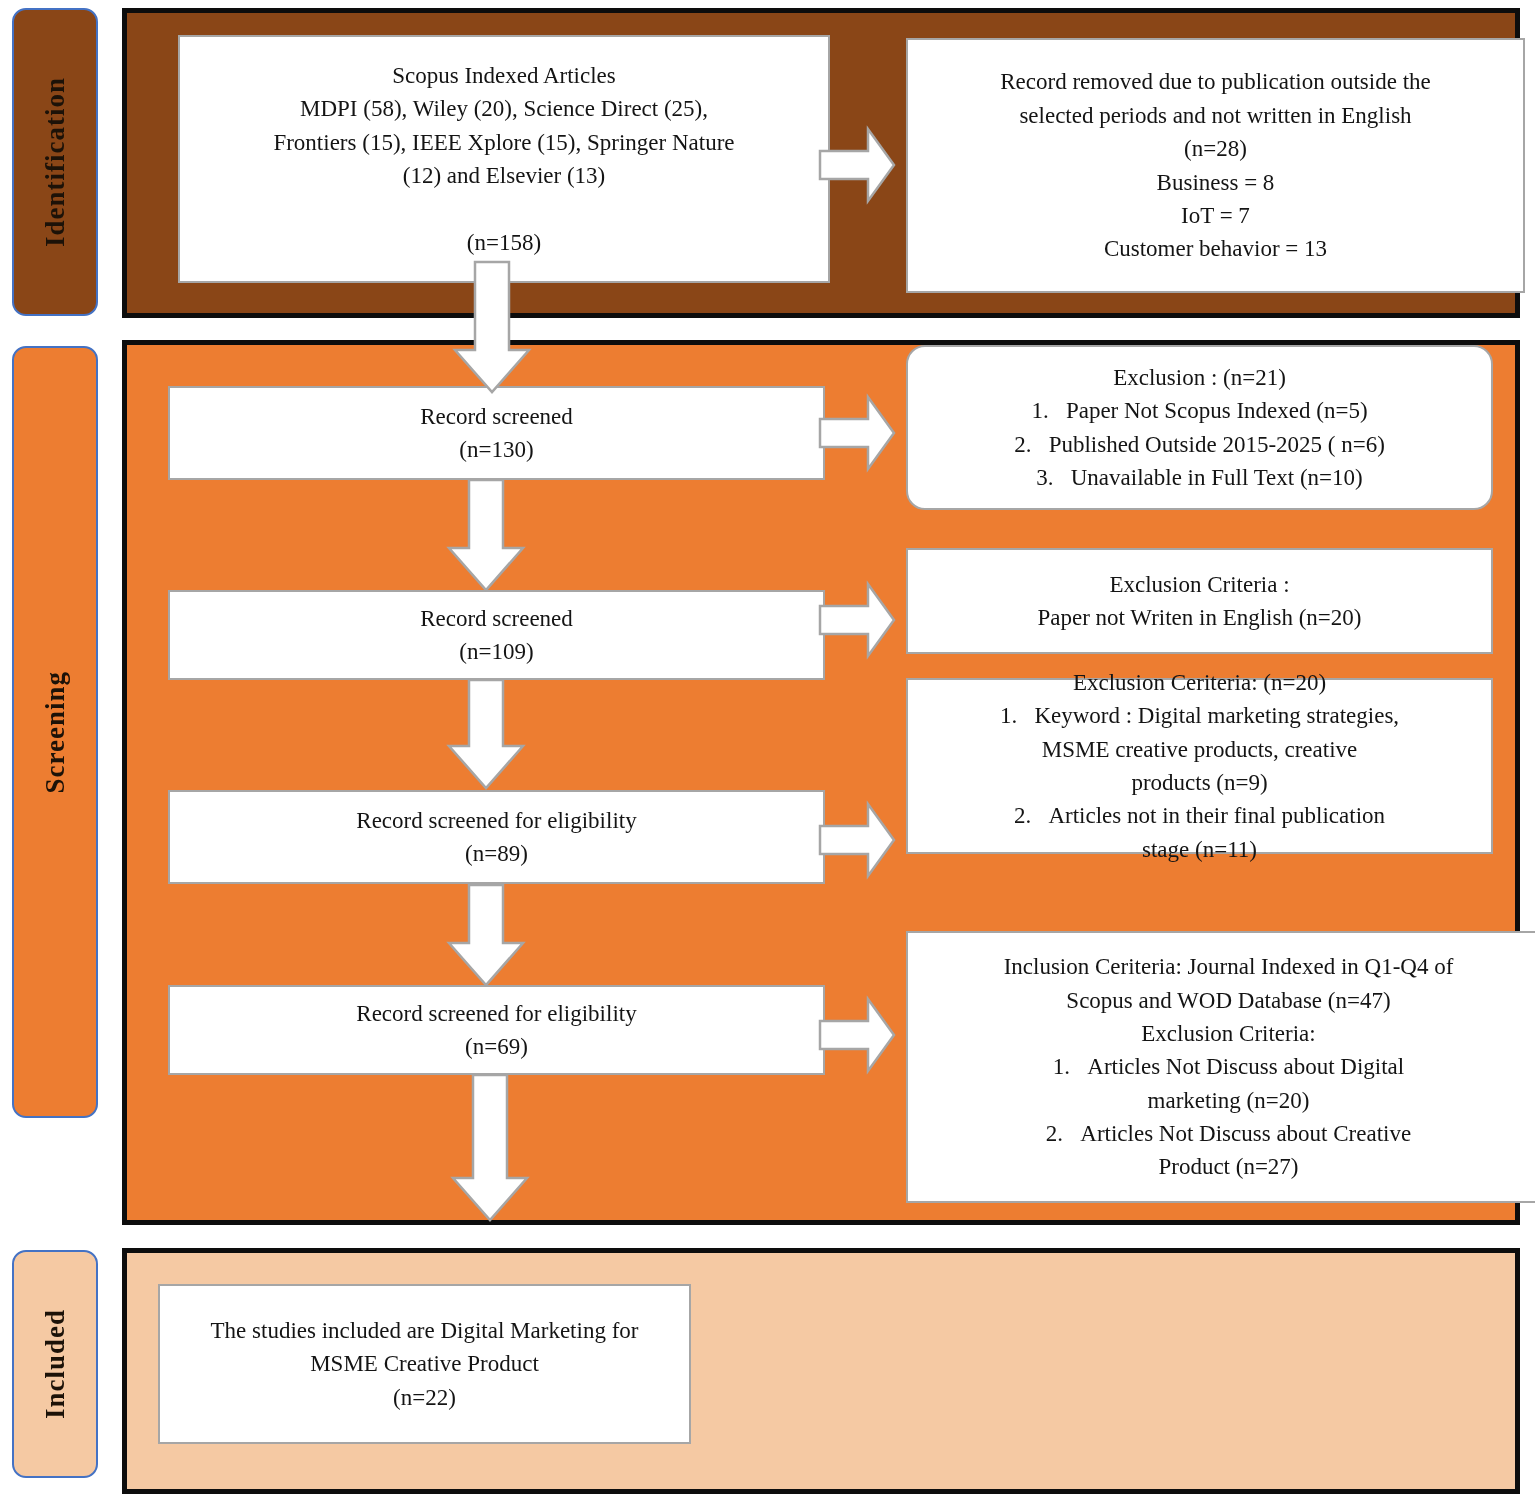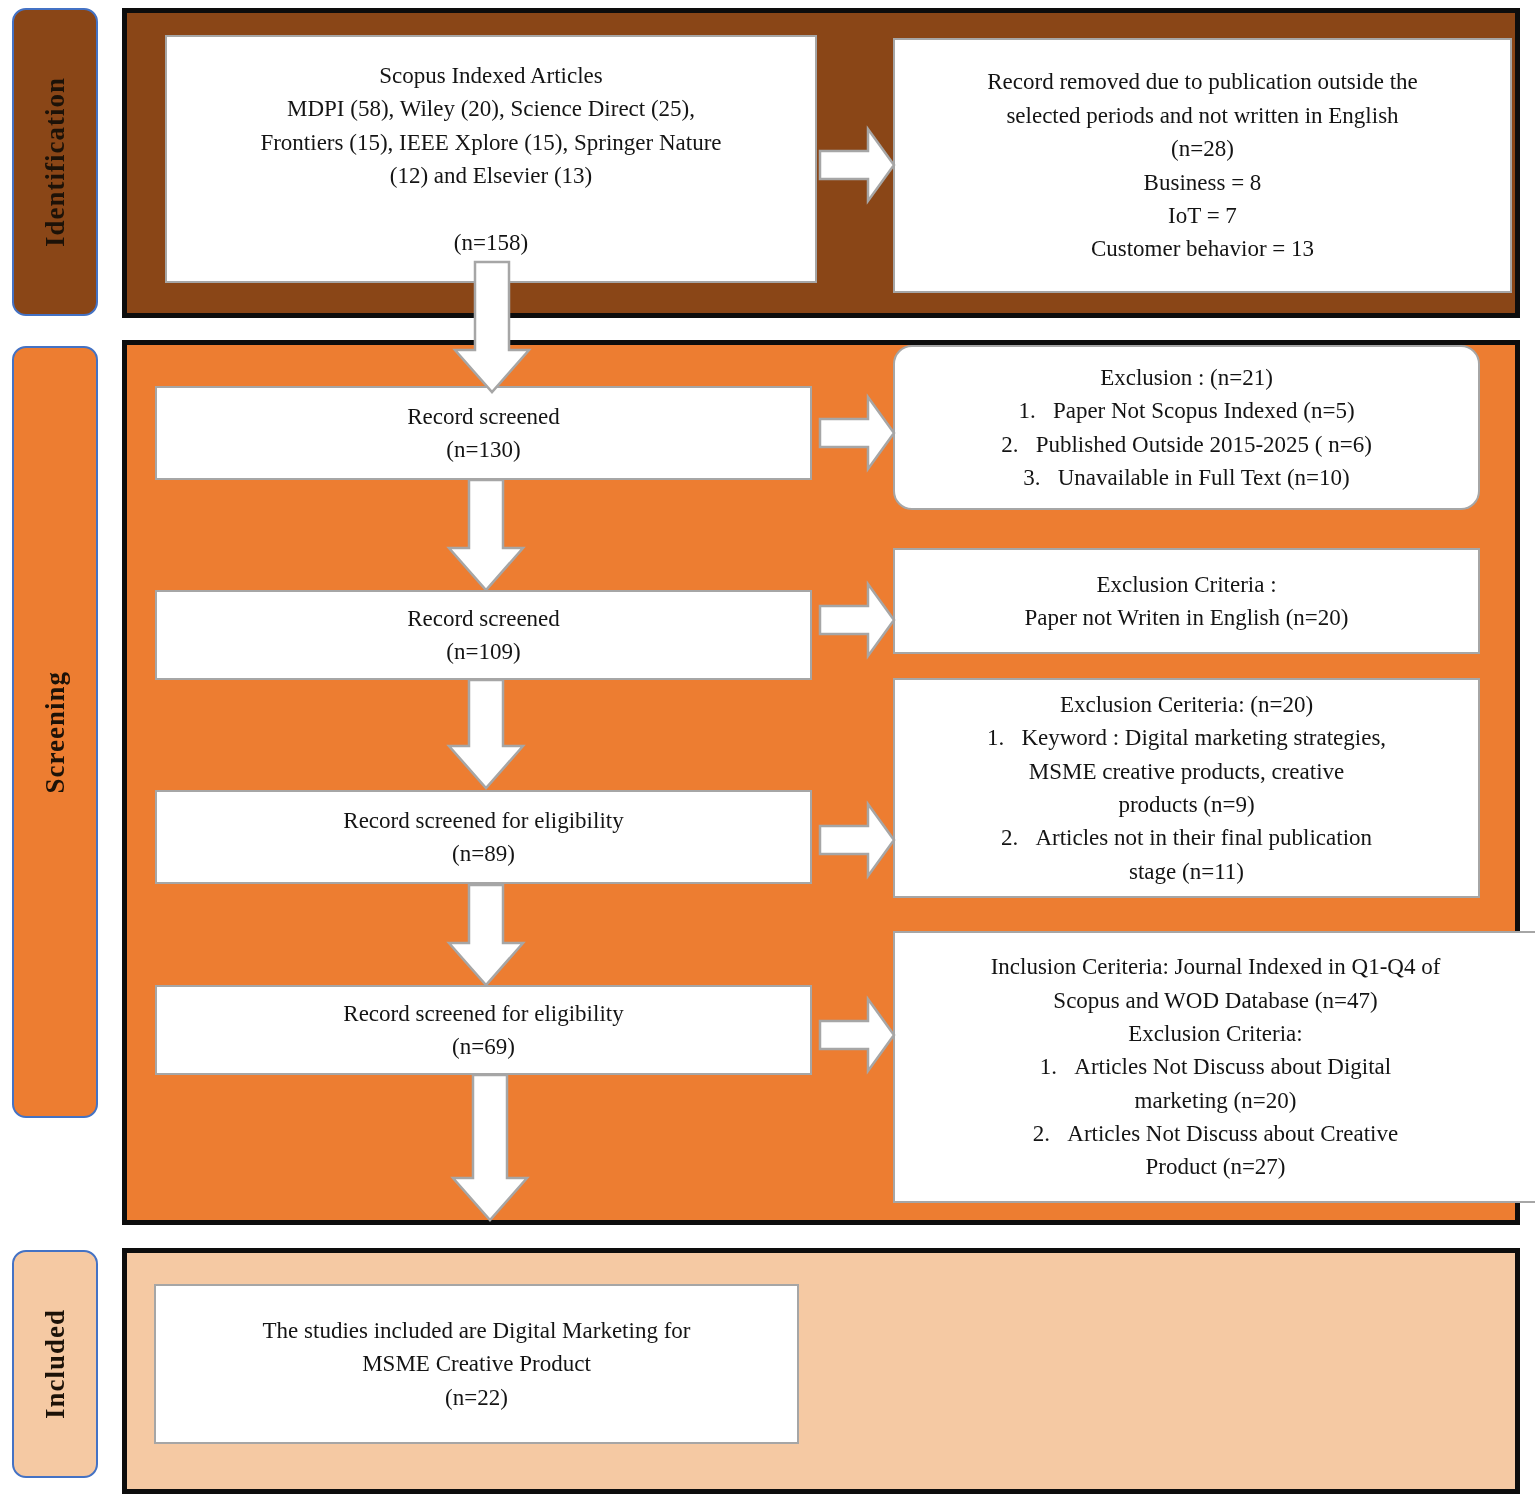--- a/index.html
+++ b/index.html
@@ -27,37 +27,37 @@
     font-weight:bold;font-size:27px;letter-spacing:1px;color:#1c1208;
     white-space:nowrap;
   }
   .label-identification{top:8px;height:308px;background:#8a4617;}
   .label-screening{top:346px;height:772px;background:#ed7d31;}
   .label-included{top:1250px;height:228px;background:#f5c9a3;}
   
   .wbox{
     position:absolute;background:#ffffff;border:2px solid #a6a6a6;box-sizing:border-box;
     display:flex;align-items:center;justify-content:center;
-    text-align:center;padding:6px 16px;
+    text-align:center;padding:6px 16px;margin-left:13px;
   }
   .wbox .btext{
     white-space:pre-line;
     font-size:23px;line-height:1.45;
   }
   .box-id-source{left:165px;top:35px;width:652px;height:248px;}
   .box-id-removed{left:893px;top:38px;width:619px;height:255px;}
   .box-screened-130{left:155px;top:386px;width:657px;height:94px;}
   .box-exclusion-21{left:893px;top:345px;width:587px;height:165px;border-radius:19px;}
   .box-screened-109{left:155px;top:590px;width:657px;height:90px;}
   .box-exclusion-english{left:893px;top:548px;width:587px;height:106px;}
   .box-eligibility-89{left:155px;top:790px;width:657px;height:94px;}
-  .box-exclusion-keywords{left:893px;top:678px;width:587px;height:220px;}
+  .box-exclusion-keywords{left:893px;top:678px;width:587px;height:176px;}
   .box-eligibility-69{left:155px;top:985px;width:657px;height:90px;}
   .box-inclusion-criteria{left:893px;top:931px;width:645px;height:272px;}
-  .box-included-studies{left:154px;top:1284px;width:645px;height:160px;}
+  .box-included-studies{left:145px;top:1284px;width:533px;height:160px;}
   
   .arrow{position:absolute;}
   .arrow svg{display:block;}
   .arrow polygon{fill:#ffffff;stroke:#a6a6a6;stroke-width:2.5;stroke-linejoin:miter;}
 </style>
 </head>
 <body>
 
 <div id="canvas">
 

